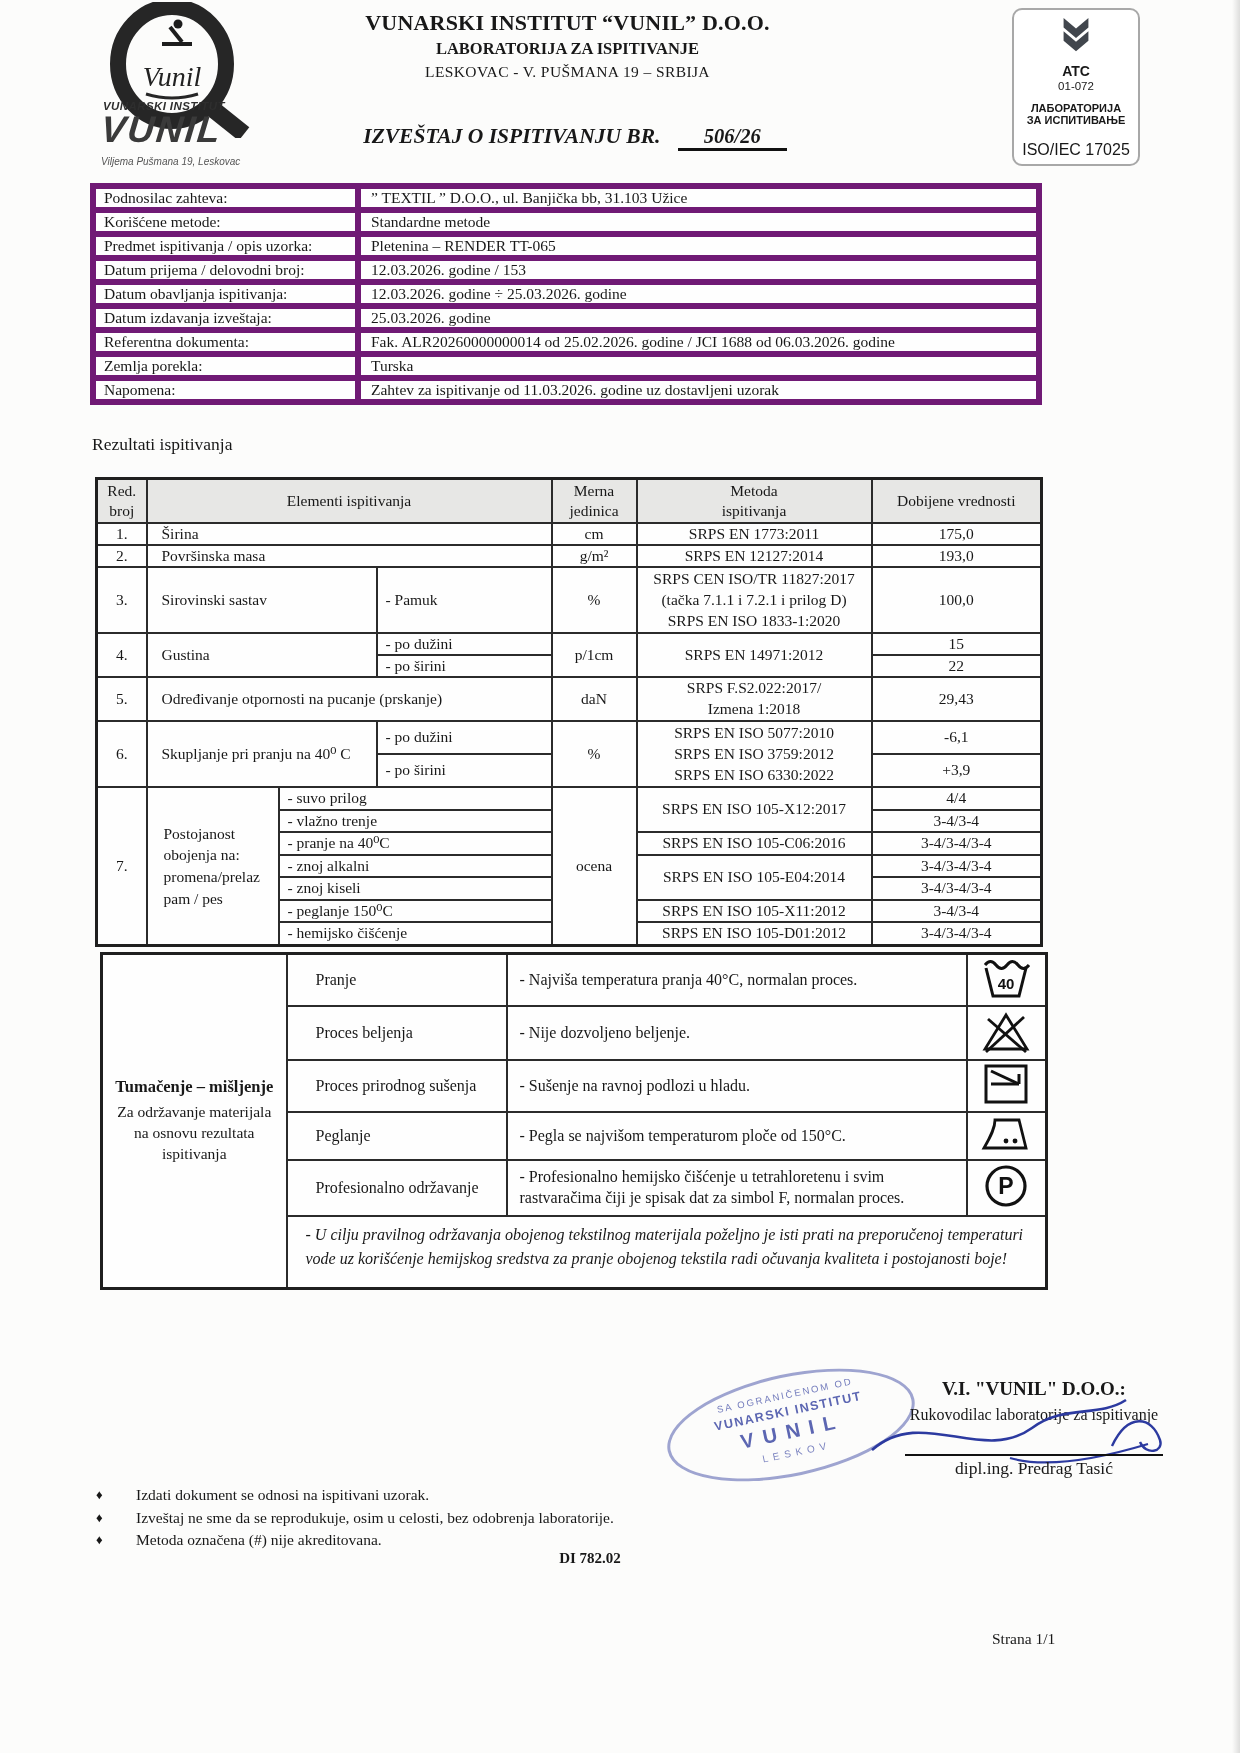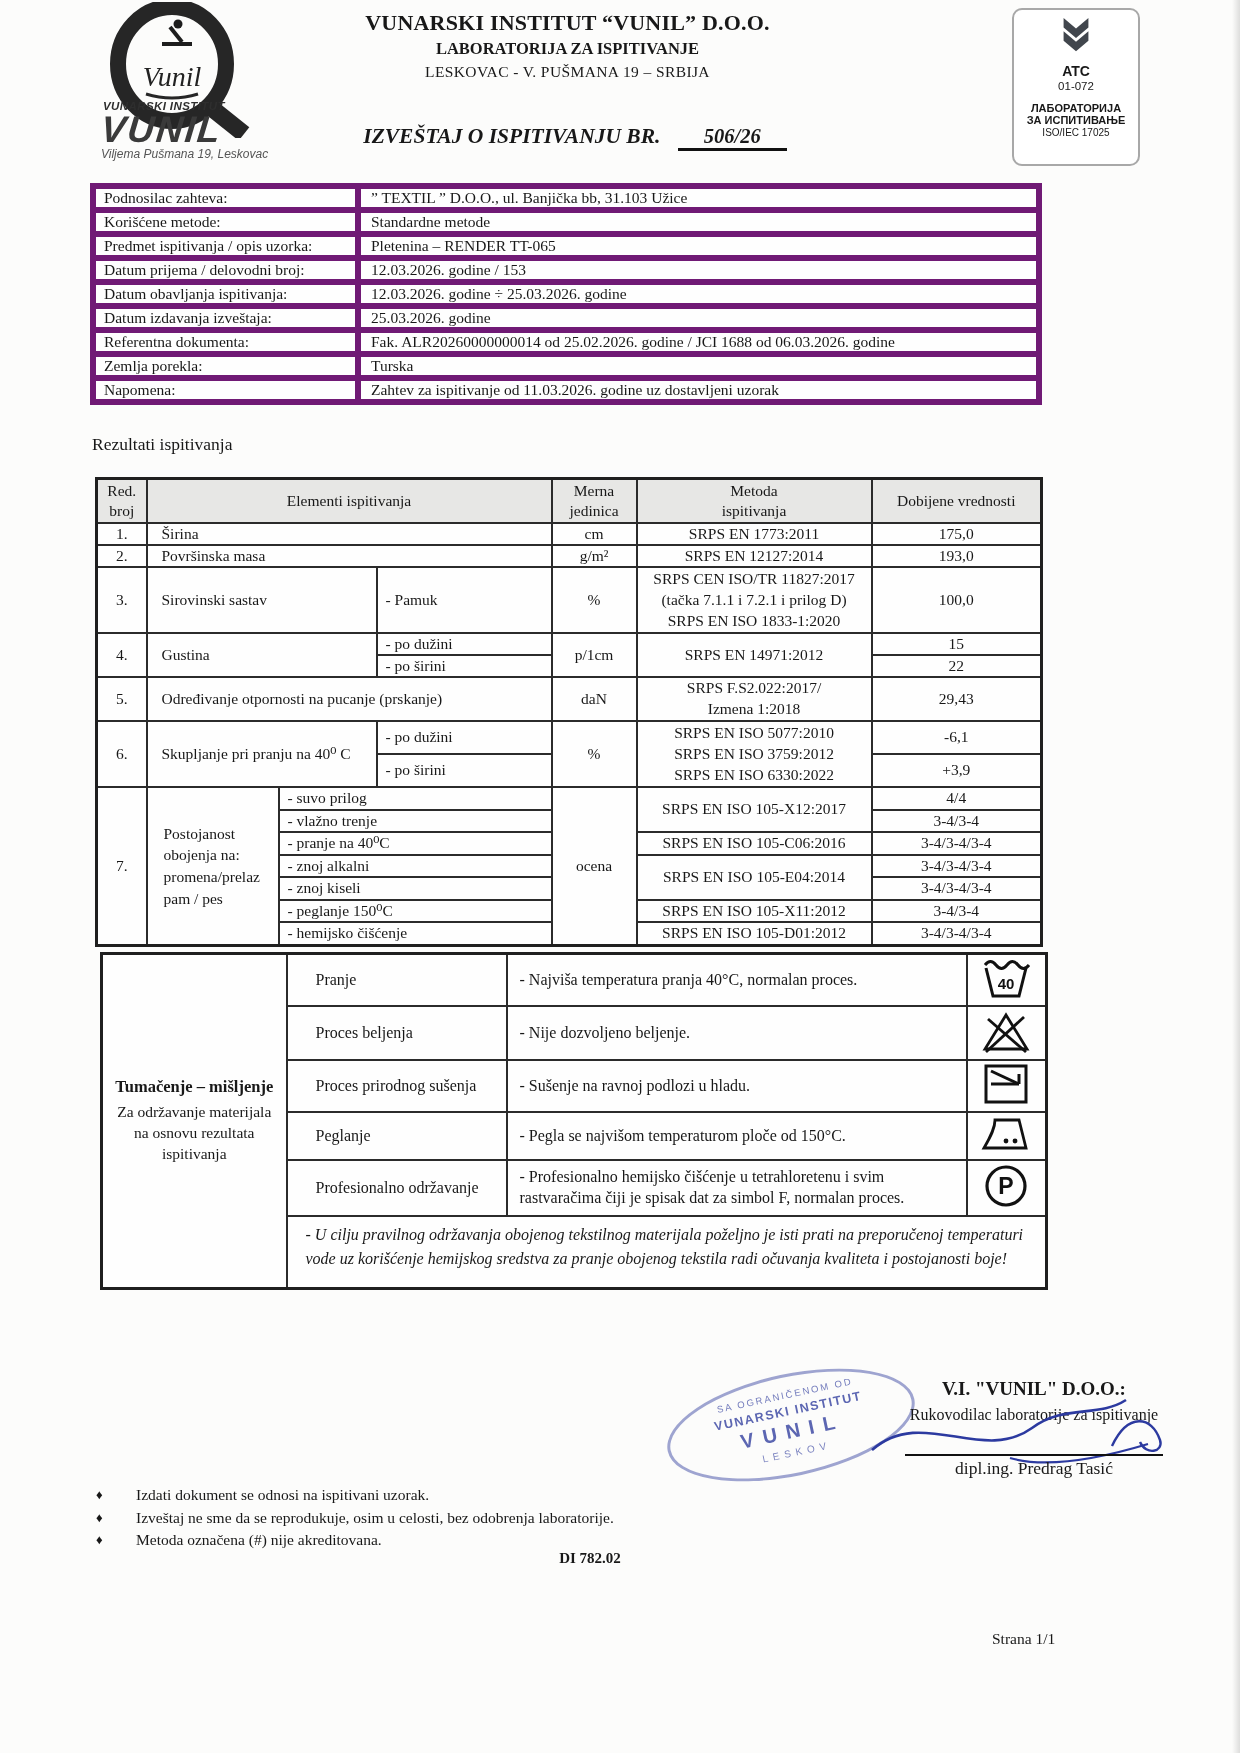--- a/index.html
+++ b/index.html
@@ -15,26 +15,26 @@
   .org-lab{font-size:16.5px;font-weight:bold;margin-top:3px;}
   .org-addr{font-size:15.5px;margin-top:4px;letter-spacing:.4px;}
   .org-tel{font-size:15.5px;margin-top:2px;}
   .atc-badge{position:absolute;left:1012px;top:8px;width:128px;height:158px;border:2px solid #a8a8a8;
         border-radius:10px;text-align:center;box-sizing:border-box;padding-top:6px;background:#fff;
         font-family:"Liberation Sans",sans-serif;}
   .atc-name{font-weight:bold;font-size:14px;margin-top:1px;}
   .atc-num{font-size:11.5px;margin-top:1px;}
   .atc-l1{font-weight:bold;font-size:11px;margin-top:10px;}
   .atc-l2{font-weight:bold;font-size:11px;}
-  .atc-l3{font-size:10px;margin-top:1px;}
+  .atc-l3{font-size:16px;margin-top:15px;}
   .vunil-logo{position:absolute;left:95px;top:100px;width:200px;font-family:"Liberation Sans",sans-serif;}
   .vl-top{font-size:11.5px;font-weight:bold;font-style:italic;letter-spacing:.4px;color:#2e2e2e;padding-left:8px;}
   .vl-name{font-size:37px;font-weight:bold;font-style:italic;letter-spacing:2px;color:#3a3a3a;line-height:.95;
         padding-left:6px;transform:skewX(-6deg);}
-  .vl-addr{font-size:12px;font-style:italic;color:#555;padding-left:6px;margin-top:0;}
+  .vl-addr{font-size:10px;font-style:italic;color:#555;padding-left:6px;margin-top:9px;}
   .report-line{position:absolute;left:295px;top:124px;width:560px;text-align:center;
         font-style:italic;font-weight:bold;font-size:21.5px;}
   .report-number{display:inline-block;border-bottom:3px solid #111;padding:0 26px;margin-left:12px;font-size:20.5px;}
 
   
   table{border-collapse:collapse;table-layout:fixed;}
   
   .info-table{position:absolute;left:90px;top:183px;width:952px;border:3px solid #1f1f1f;background:#fefefe;}
   .info-table td{border:6px solid #701a75;font-size:15.5px;padding:0 8px;height:18px;line-height:1.15;
         overflow:hidden;white-space:nowrap;}

